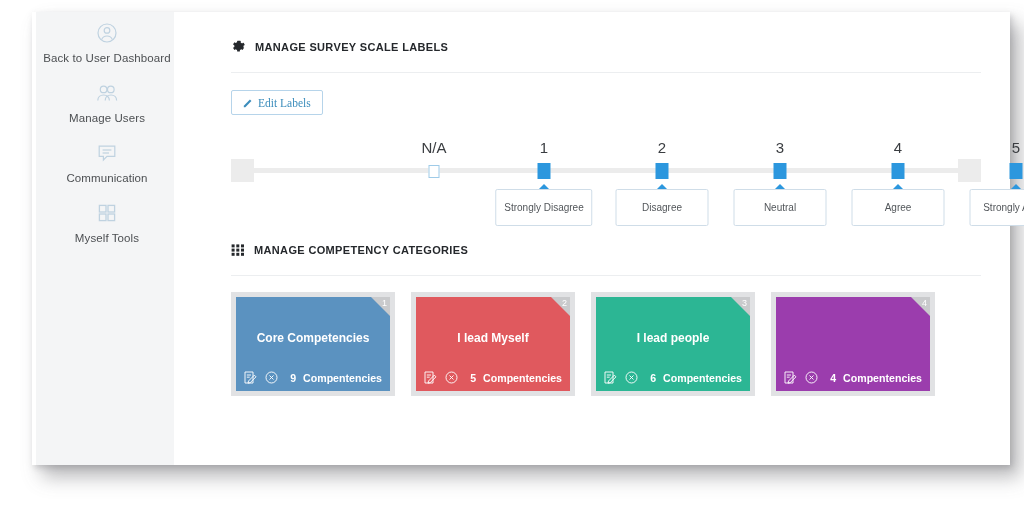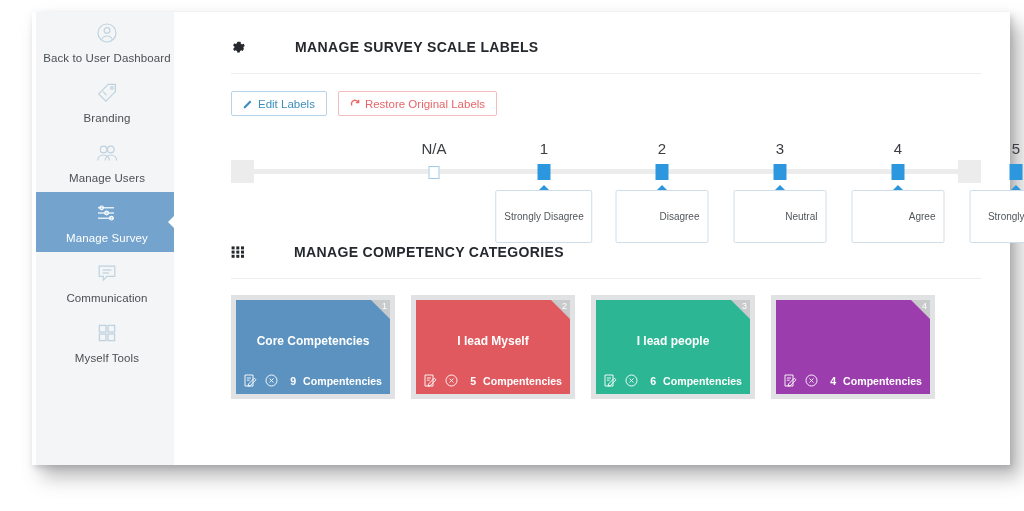--- a/index.html
+++ b/index.html
@@ -79,45 +79,45 @@
   }
 
   .section-head {
     display: flex;
     align-items: center;
     gap: 9px;
     padding: 27px 0 0 57px;
   }
   .section-head .sh-ico { line-height: 0; color: #2a2d31; }
   .section-head .sh-title {
-    font-size: 14px;
+    font-size: 11px;
     font-weight: bold;
     letter-spacing: 0.35px;
     color: #25282c;
-    margin-left: 40px;
   }
   .divider {
     margin: 18px 0 0 57px;
     width: 750px;
     height: 1px;
     background: #eceef0;
   }
 
   .btn-row { padding: 17px 0 0 57px; display: flex; gap: 11px; }
   .btn {
     display: inline-flex;
     align-items: center;
     gap: 5px;
     height: 25px;
     padding: 0 11px;
     background: #ffffff;
     border-radius: 2px;
     font-size: 11.5px;
     cursor: pointer;
     white-space: nowrap;
+    font-family: Liberation Serif, serif;
   }
   .btn-blue  { border: 1px solid #b6d4ea; color: #3c8dbc; }
   .btn-red   { border: 1px solid #f4bcbc; color: #e8666a; }
   .btn .bico { line-height: 0; display: inline-flex; }
 
   
   #scale-area { position: relative; margin: 24px 0 0 0; height: 88px; }
   #scale-track {
     position: absolute;
     left: 57px; top: 29px;
@@ -163,25 +163,25 @@
     width: 0; height: 0;
     border-left: 5px solid transparent;
     border-right: 5px solid transparent;
     border-bottom: 5px solid #2c97de;
   }
   .tick .lbl-box {
     position: absolute;
     left: 50%; top: 50px;
     transform: translateX(-50%);
     min-width: 93px;
-    padding: 20px 8px;
+    padding: 12px 8px;
     border: 1px solid #cfdde8;
     border-radius: 2px;
     background: #ffffff;
-    text-align: right;
+    text-align: center;
     font-size: 10px;
     color: #52565a;
     white-space: nowrap;
     cursor: pointer;
   }
 
   
   #cards-row {
     display: flex;
     gap: 16px;
@@ -251,58 +251,34 @@
         <span class="nav-ico">
           <svg width="24" height="24" viewBox="0 0 24 24" fill="none" stroke="#bfd2e0" stroke-width="1.2">
             <circle cx="12" cy="12" r="9"></circle>
             <circle cx="12" cy="9.4" r="2.8"></circle>
             <path d="M6.6 18.6c1-2.5 3-3.6 5.4-3.6s4.4 1.1 5.4 3.6"></path>
           </svg>
         </span>
         <span class="nav-label">Back to User Dashboard</span>
       </div>
 
-      <div class="nav-item">
-        <span class="nav-ico">
-          <svg width="24" height="24" viewBox="0 0 24 24" fill="none" stroke="#bfd2e0" stroke-width="1.2">
-            <path d="M13.2 3.4H20.4v7.2L10.9 20.1 3.7 12.9z"></path>
-            <circle cx="17" cy="6.9" r="1.3"></circle>
-            <path d="M8 10.6l3.4 3.4"></path>
-          </svg>
-        </span>
-        <span class="nav-label">Branding</span>
-      </div>
 
 
       <div class="nav-item">
         <span class="nav-ico">
           <svg width="26" height="24" viewBox="0 0 26 24" fill="none" stroke="#bfd2e0" stroke-width="1.2">
             <circle cx="9.6" cy="8.4" r="3.3"></circle>
             <circle cx="16.8" cy="8.4" r="3.3"></circle>
             <path d="M3.8 19.6c0-3.4 2.6-5.6 5.8-5.6s5.8 2.2 5.8 5.6"></path>
             <path d="M11.2 19.6c0-3.4 2.6-5.6 5.8-5.6s5.6 2.2 5.6 5.6"></path>
           </svg>
         </span>
         <span class="nav-label">Manage Users</span>
       </div>
 
-      <div class="nav-item active">
-        <span class="notch"></span>
-        <span class="nav-ico">
-          <svg width="26" height="24" viewBox="0 0 26 24" fill="none" stroke="#ffffff" stroke-width="1.2">
-            <path d="M4 6.8h16"></path>
-              <path d="M4 12h16"></path>
-              <path d="M4 17.2h16"></path>
-            <circle cx="7.6" cy="6.8" r="1.8" fill="none"></circle>
-            <circle cx="12.6" cy="12" r="1.8" fill="none"></circle>
-            <circle cx="17.4" cy="17.2" r="1.8" fill="none"></circle>
-          </svg>
-        </span>
-        <span class="nav-label">Manage Survey</span>
-      </div>
 
       <div class="nav-item">
         <span class="nav-ico">
           <svg width="24" height="24" viewBox="0 0 24 24" fill="none" stroke="#bfd2e0" stroke-width="1.2">
             <path d="M4.2 5.2h15.6v10.2H12l-3.6 3.6v-3.6H4.2z"></path>
             <path d="M7.6 9h8.8"></path>
               <path d="M7.6 12h6.4"></path>
           </svg>
         </span>
         <span class="nav-label">Communication</span>
@@ -335,29 +311,20 @@
       <div class="divider"></div>
 
       <div class="btn-row">
         <div class="btn btn-blue">
           <span class="bico">
             <svg width="10" height="10" viewBox="0 0 12 12" fill="#3c8dbc">
               <path d="M1 9.2L8.3 1.9l1.8 1.8L2.8 11 1 11z"></path>
             </svg>
           </span>
           <span>Edit Labels</span>
-        </div>
-        <div class="btn btn-red">
-          <span class="bico">
-            <svg width="10" height="11" viewBox="0 0 12 12" fill="none" stroke="#e8666a" stroke-width="1.6">
-              <path d="M10 5.2A4.2 4.2 0 102.3 8.4"></path>
-              <path d="M10.4 1.4v3.6H7"></path>
-            </svg>
-          </span>
-          <span>Restore Original Labels</span>
         </div>
       </div>
 
       <div id="scale-area">
         <div id="scale-track">
           <span class="track-cap left"></span>
           <span class="track-cap right"></span>
         </div>
 
         <div class="tick na" style="left:260px">

